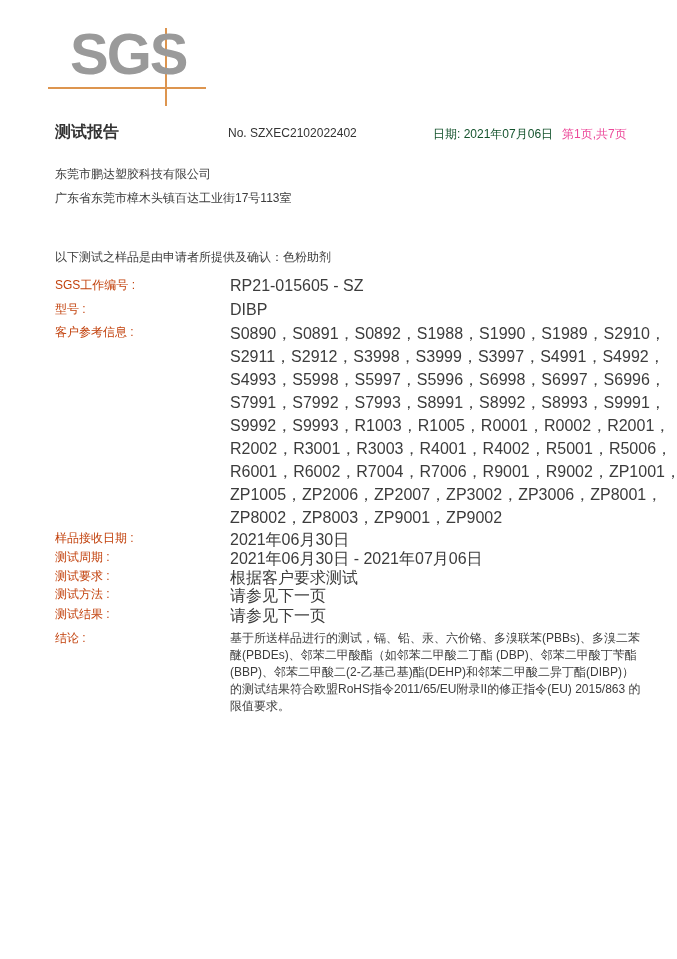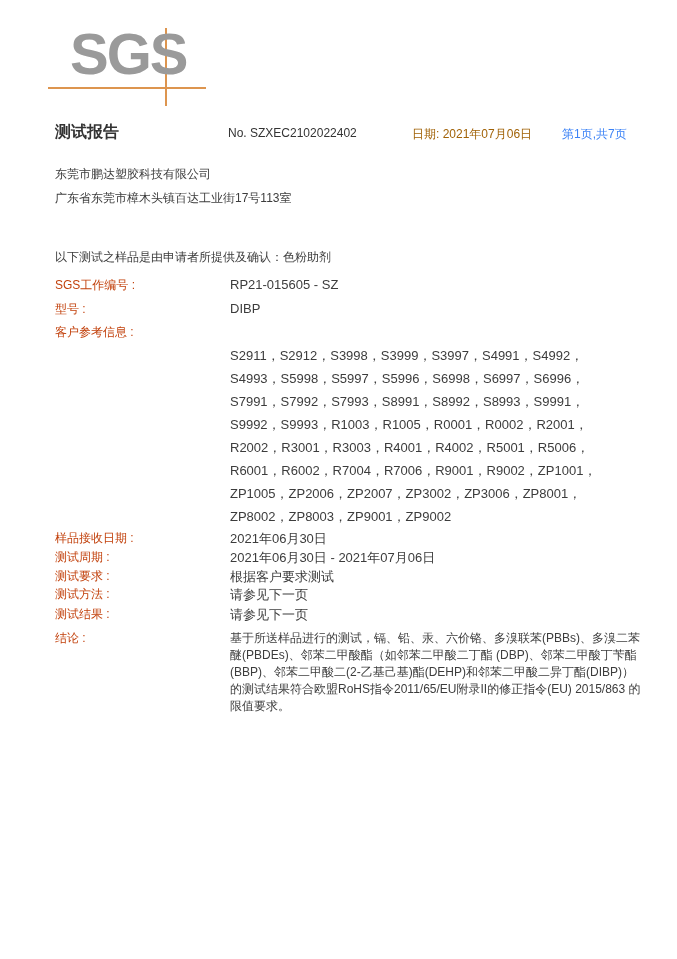--- a/index.html
+++ b/index.html
@@ -11,29 +11,29 @@
   .logo-wrap{position:absolute;left:48px;top:24px;width:170px;height:90px;}
   .logo-text{
     position:absolute;left:22px;top:-4px;font-size:58px;font-weight:bold;
     color:#9a9a9a;letter-spacing:-2px;font-family:"Liberation Sans",sans-serif;
   }
   .logo-hline{position:absolute;left:0;top:63px;width:158px;height:2px;background:#dd954f;}
   .logo-vline{position:absolute;left:117px;top:4px;width:2px;height:78px;background:#dd954f;}
   
   .hdr-title{position:absolute;left:55px;top:122px;font-size:16px;font-weight:bold;color:#333;}
   .hdr-no{position:absolute;left:228px;top:126px;font-size:12px;color:#333;text-align:right;}
-  .hdr-date{position:absolute;left:412px;top:126px;font-size:12px;color:#a16207;}
-  .hdr-page{position:absolute;left:562px;top:126px;font-size:12px;color:#3b82f6;}
+  .hdr-date{position:absolute;left:433px;top:126px;font-size:12px;color:#14532d;}
+  .hdr-page{position:absolute;left:562px;top:126px;font-size:12px;color:#ec4899;}
   
   .appl-company{position:absolute;left:55px;top:166px;font-size:12px;color:#3c3c3c;}
   .appl-address{position:absolute;left:55px;top:190px;font-size:12px;color:#3c3c3c;}
   .intro{position:absolute;left:55px;top:249px;font-size:12px;color:#3c3c3c;}
   
   .flabel{position:absolute;left:55px;font-size:12px;color:#c2410c;white-space:nowrap;}
-  .fvalue{position:absolute;left:230px;font-size:13px;color:#3c3c3c;white-space:nowrap;}
+  .fvalue{position:absolute;left:230px;font-size:16px;color:#3c3c3c;white-space:nowrap;}
   .fvalue-block{position:absolute;left:230px;width:414px;font-size:12px;color:#3c3c3c;line-height:17px;white-space:normal;}
   
   .disclaimer{
     position:absolute;left:180px;top:839px;width:480px;
     font-size:6.9px;line-height:6.6px;text-align:justify;color:#2e2e2e;
   }
   .attention{
     position:absolute;left:180px;top:903px;width:480px;
     font-size:6.9px;line-height:6.9px;font-weight:bold;color:#e4641f;
   }
@@ -69,20 +69,21 @@
   <div class="appl-address">广东省东莞市樟木头镇百达工业街17号113室</div>
   <div class="intro">以下测试之样品是由申请者所提供及确认：色粉助剂</div>
 
   <div class="flabel" style="top:277px">SGS工作编号 :</div>
   <div class="fvalue" style="top:277px">RP21-015605 - SZ</div>
 
   <div class="flabel" style="top:301px">型号 :</div>
   <div class="fvalue" style="top:301px">DIBP</div>
 
   <div class="flabel" style="top:324px">客户参考信息 :</div>
+  <div class="fvalue" style="top:324px">S0890，S0891，S0892，S1988，S1990，S1989，S2910，</div>
   <div class="fvalue" style="top:347px">S2911，S2912，S3998，S3999，S3997，S4991，S4992，</div>
   <div class="fvalue" style="top:370px">S4993，S5998，S5997，S5996，S6998，S6997，S6996，</div>
   <div class="fvalue" style="top:393px">S7991，S7992，S7993，S8991，S8992，S8993，S9991，</div>
   <div class="fvalue" style="top:416px">S9992，S9993，R1003，R1005，R0001，R0002，R2001，</div>
   <div class="fvalue" style="top:439px">R2002，R3001，R3003，R4001，R4002，R5001，R5006，</div>
   <div class="fvalue" style="top:462px">R6001，R6002，R7004，R7006，R9001，R9002，ZP1001，</div>
   <div class="fvalue" style="top:485px">ZP1005，ZP2006，ZP2007，ZP3002，ZP3006，ZP8001，</div>
   <div class="fvalue" style="top:508px">ZP8002，ZP8003，ZP9001，ZP9002</div>
 
   <div class="flabel" style="top:530px">样品接收日期 :</div>

